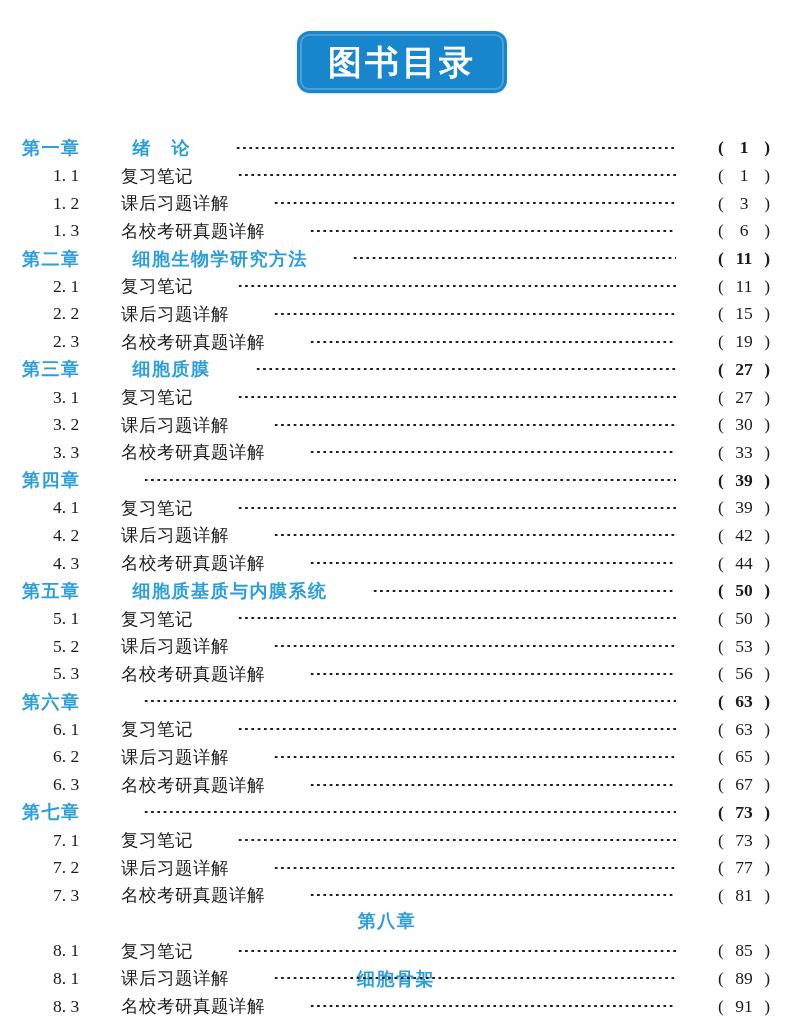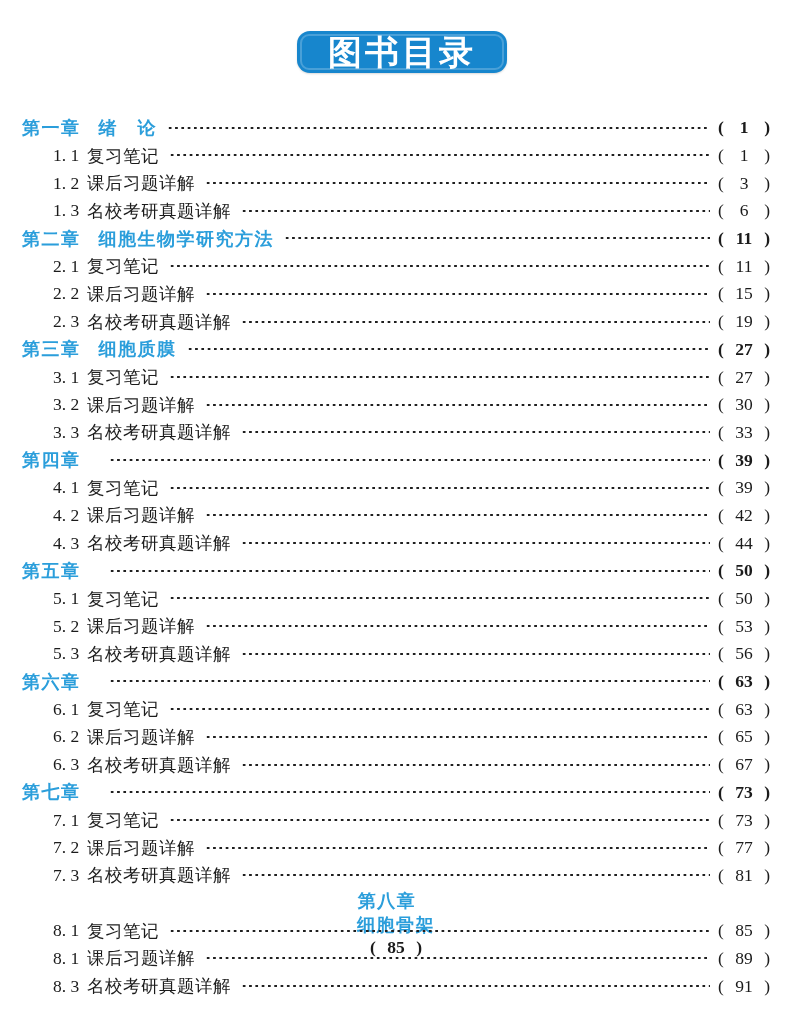--- a/index.html
+++ b/index.html
@@ -4,21 +4,21 @@
 <style>
   html, body { margin: 0; padding: 0; }
   body {
     width: 790px; height: 1018px;
     background: #ffffff;
     font-family: "Liberation Serif", "DejaVu Serif", serif;
     color: #1b1b1b;
     overflow: hidden;
   }
   .banner {
-    width: 210px; height: 42px;
+    width: 210px; height: 62px;
     margin: 31px auto 0;
     transform: translateX(7px);
     background: #1786cd;
     border-radius: 13px;
     display: flex; align-items: center; justify-content: center;
     position: relative;
     box-shadow: 0 1px 2px rgba(0,0,0,0.15);
   }
   .banner::after {
     content: "";
@@ -37,20 +37,21 @@
   }
   .toc {
     margin-top: 41px;
     padding: 0 20px 0 22px;
   }
   .row {
     height: 27.7px;
     display: flex;
     align-items: center;
     white-space: nowrap;
+    gap: 34px;
   }
   .chapter-row {
     color: #2b9edb;
     font-family: "Liberation Sans", "DejaVu Sans", sans-serif;
     font-weight: bold;
     font-size: 18px;
   }
   .ch-no { letter-spacing: 1.5px; margin-right: 18px; flex: none; }
   .ch-title { letter-spacing: 1.5px; flex: none; }
   .section-row {
@@ -257,20 +258,21 @@
     <span class="leader"></span>
     <span class="page">
       <span class="paren p-open">(</span>
       <span class="pnum">44</span>
       <span class="paren p-close">)</span>
     </span>
   </div>
 
   <div class="row chapter-row" style="color: rgb(43, 158, 219);">
     <span class="ch-no">第五章</span>
+    <span class="ch-title">细胞质基质与内膜系统</span>
     <span class="leader"></span>
     <span class="page">
       <span class="paren p-open">(</span>
       <span class="pnum">50</span>
       <span class="paren p-close">)</span>
     </span>
   </div>
 
   <div class="row section-row">
     <span class="sec-num">5. 1</span>

